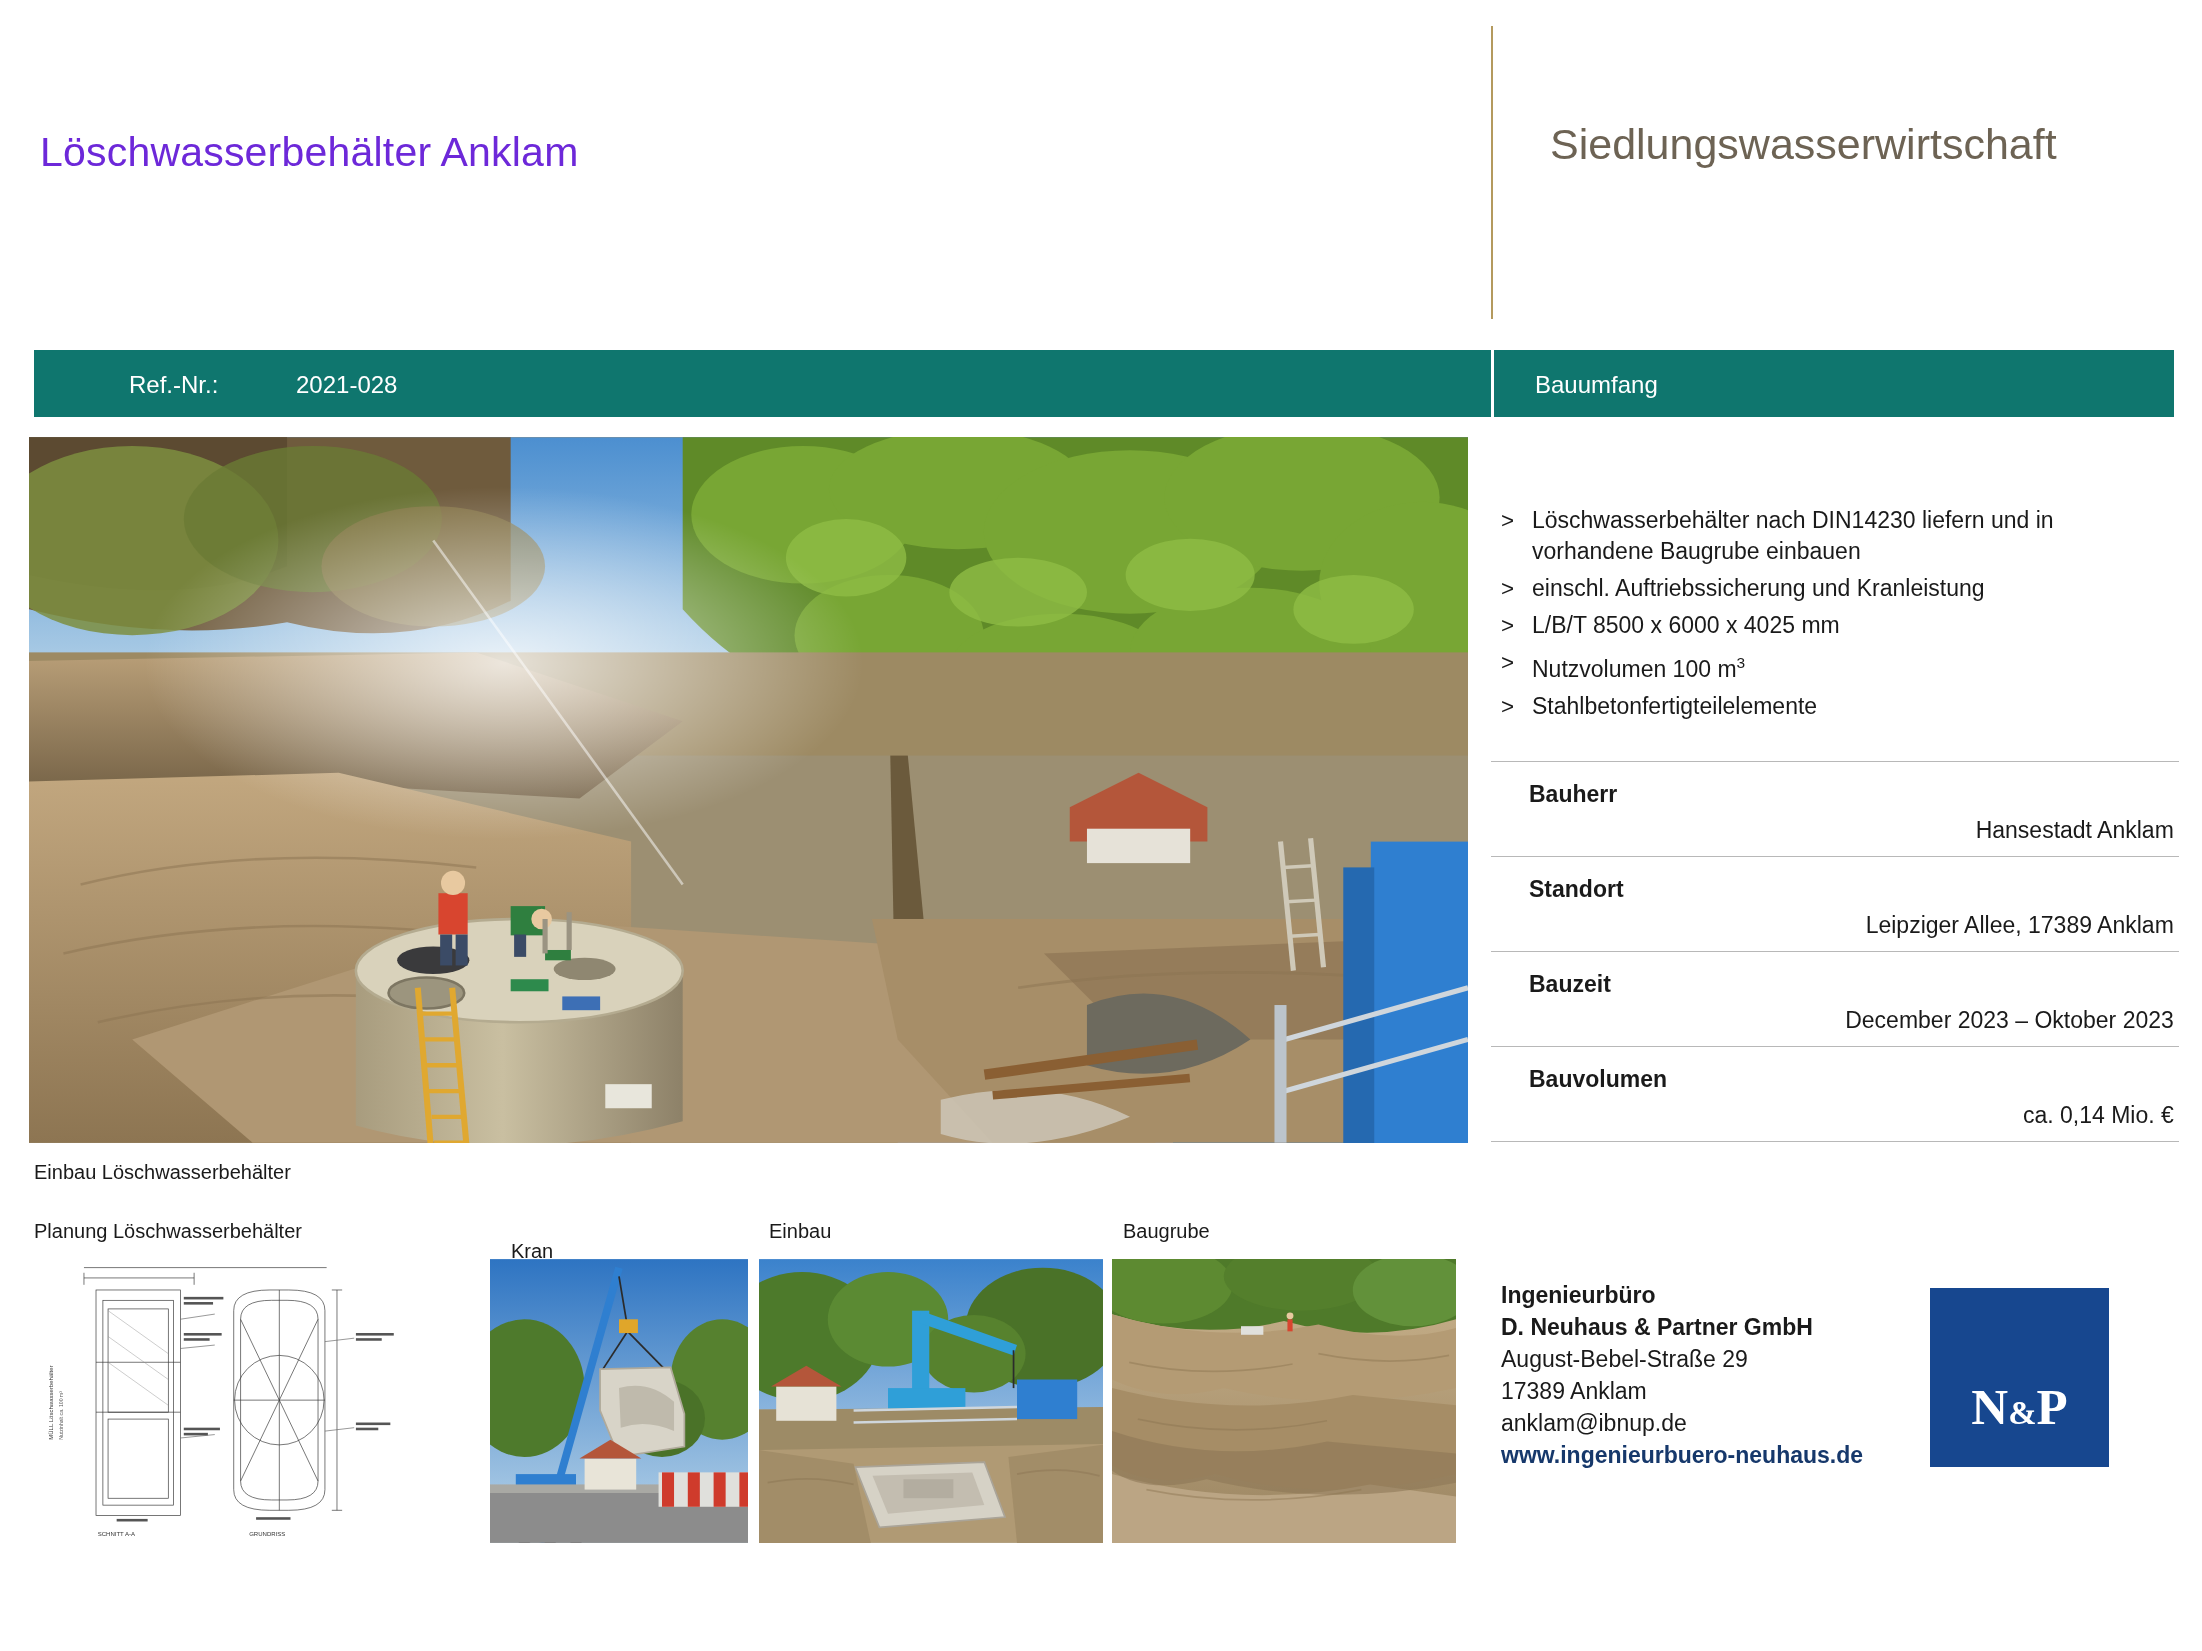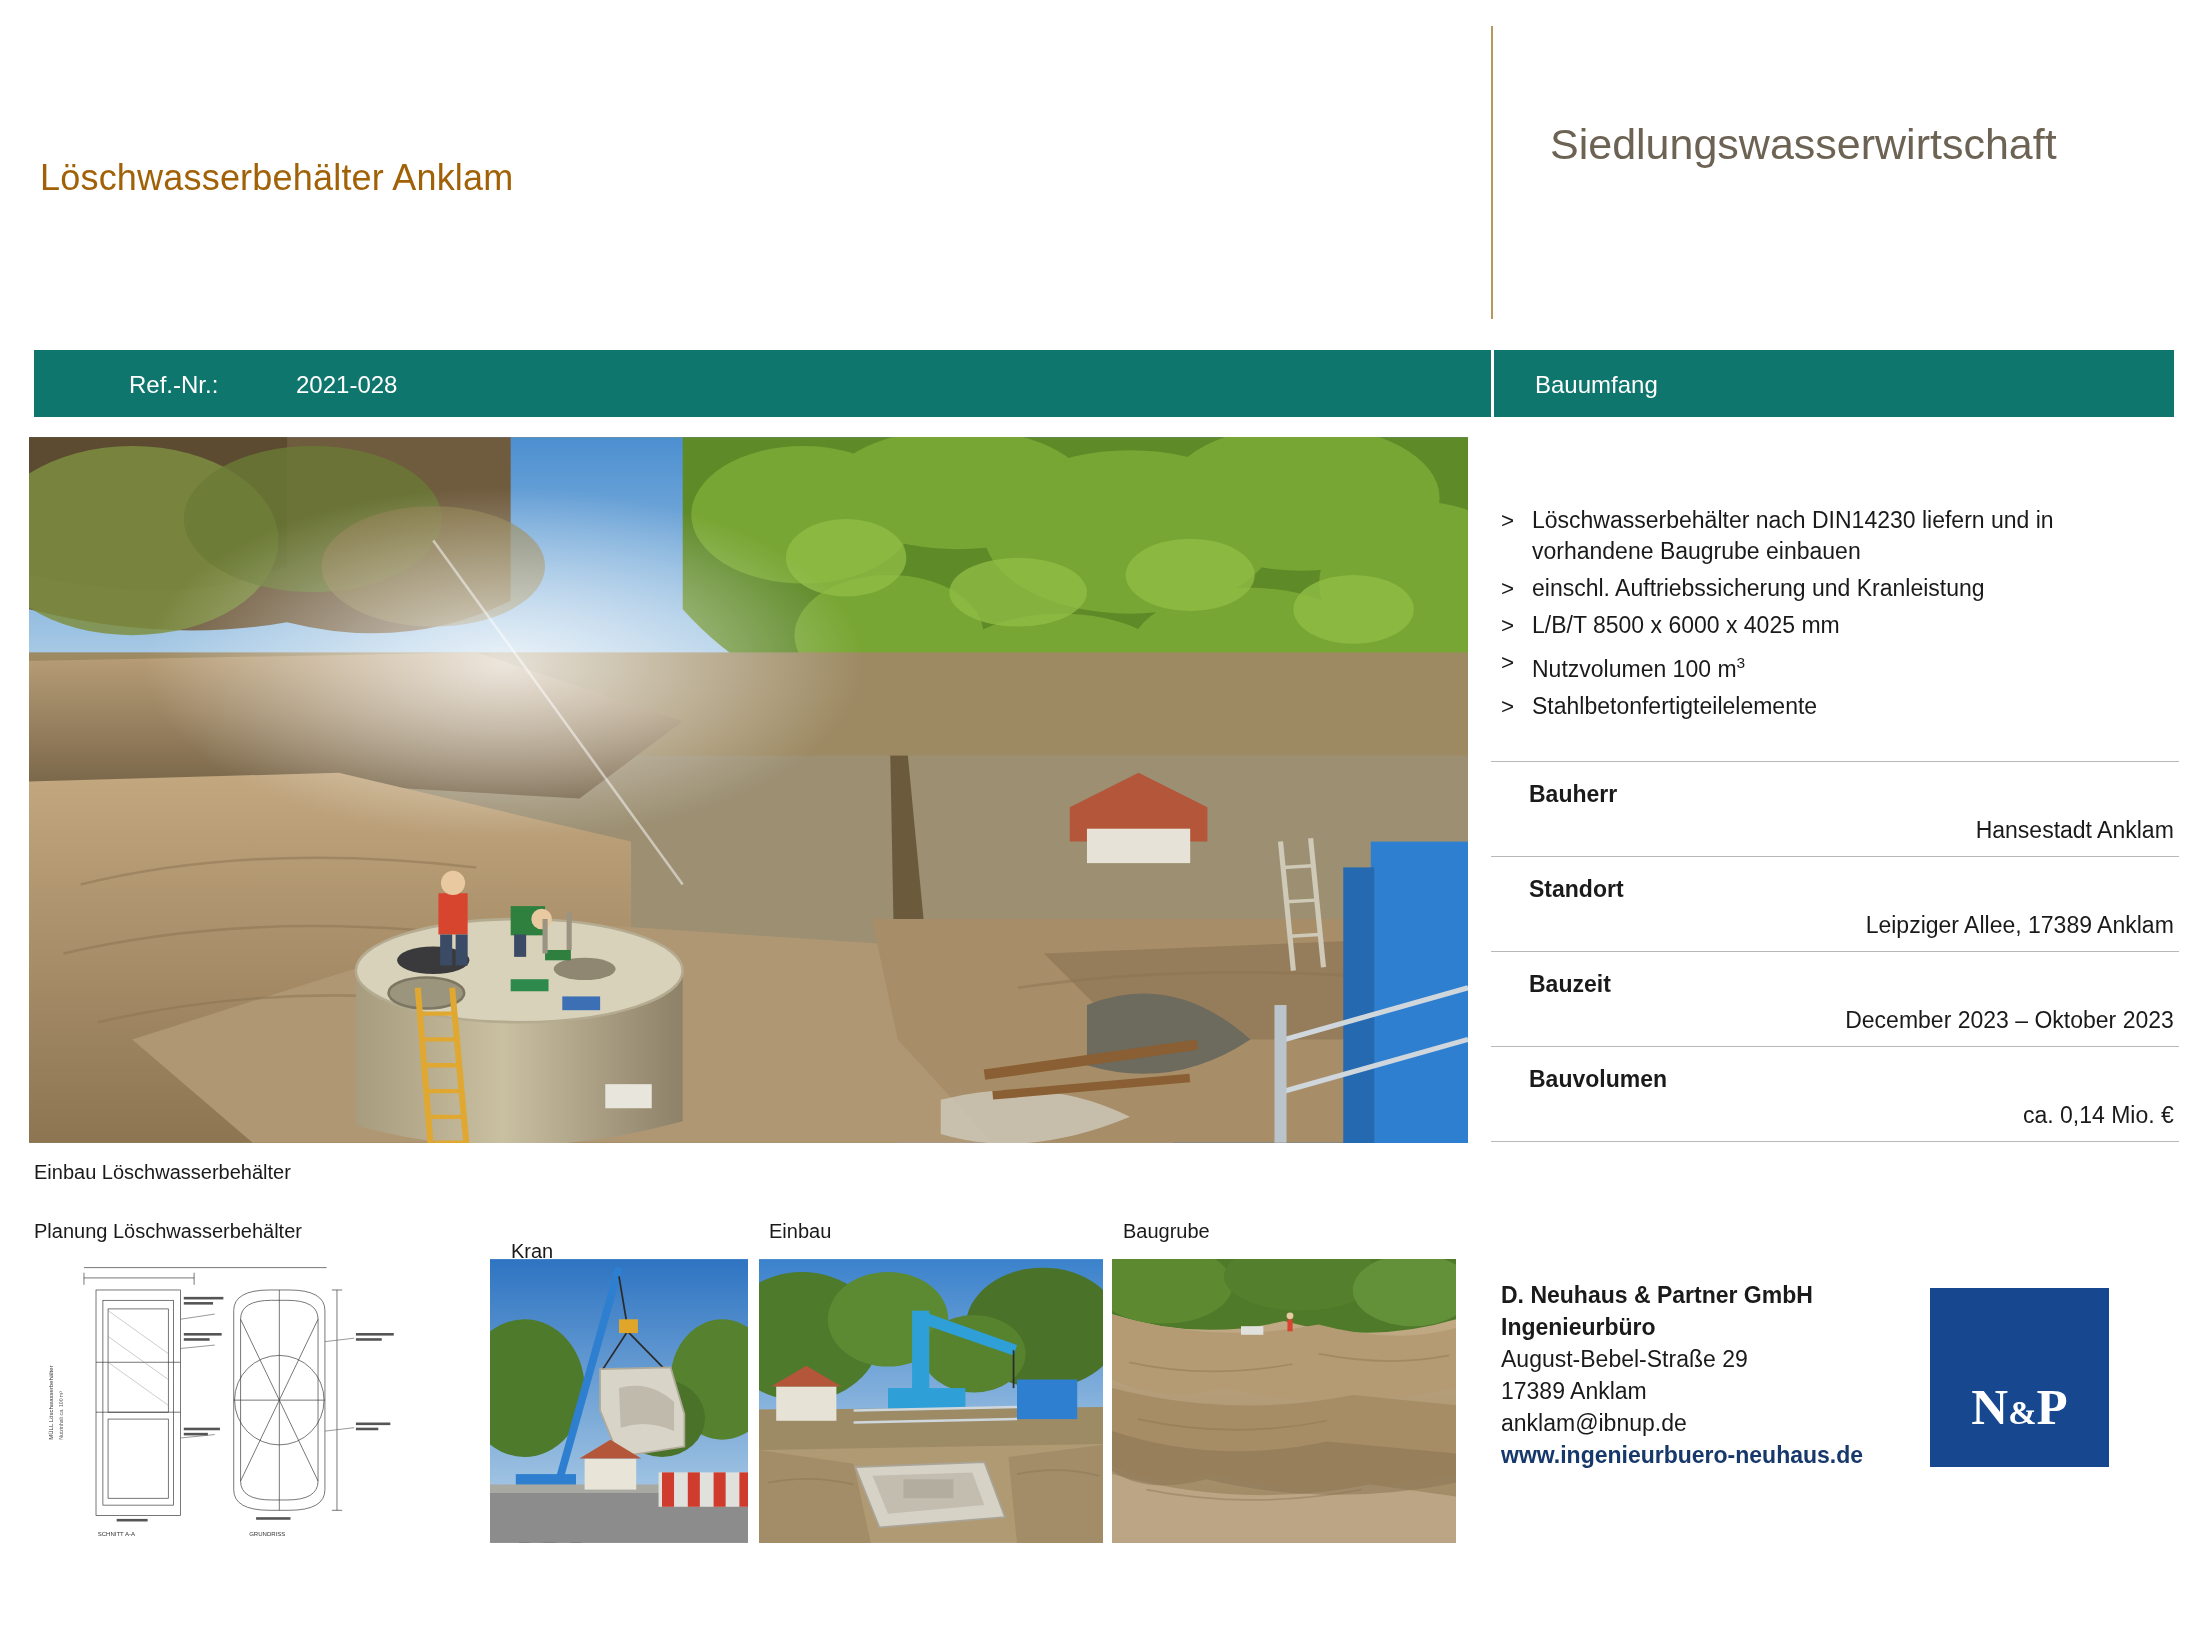--- a/index.html
+++ b/index.html
@@ -23,25 +23,24 @@
   }
   .header {
     position: absolute;
     left: 0; top: 0;
     width: 2203px; height: 344px;
   }
   .main-title {
     position: absolute;
     left: 40px;
     top: 129px;
-    font-size: 36px;
-    color: #a16207;
+    font-size: 41px;
+    color: #6d28d9;
     letter-spacing: 0.2px;
     white-space: nowrap;
-    margin-top: 28px;
   }
   .header-divider {
     position: absolute;
     left: 1491px;
     top: 26px;
     width: 1.7px;
     height: 293px;
     background: #b49a5e;
   }
   .section-title {
@@ -679,22 +678,22 @@
 
       <g>
         <rect x="204" y="70" width="6" height="14" fill="#d8452f"></rect>
         <circle cx="207" cy="66" r="4" fill="#e8c9a0"></circle>
       </g>
       <rect x="150" y="78" width="26" height="10" fill="#e0e0dc"></rect>
     </svg>
   </div>
 
   <div class="company">
+    <div class="company-line b">Ingenieurbüro</div>
     <div class="company-line b">D. Neuhaus &amp; Partner GmbH</div>
-    <div class="company-line b">Ingenieurbüro</div>
     <div class="company-line">August-Bebel-Straße 29</div>
     <div class="company-line">17389 Anklam</div>
     <div class="company-line">anklam@ibnup.de</div>
     <div class="company-line blue">www.ingenieurbuero-neuhaus.de</div>
   </div>
 
   <div class="logo">
     <div class="logo-text">
       <span>N</span><span class="amp">&amp;</span><span>P</span>
     </div>

